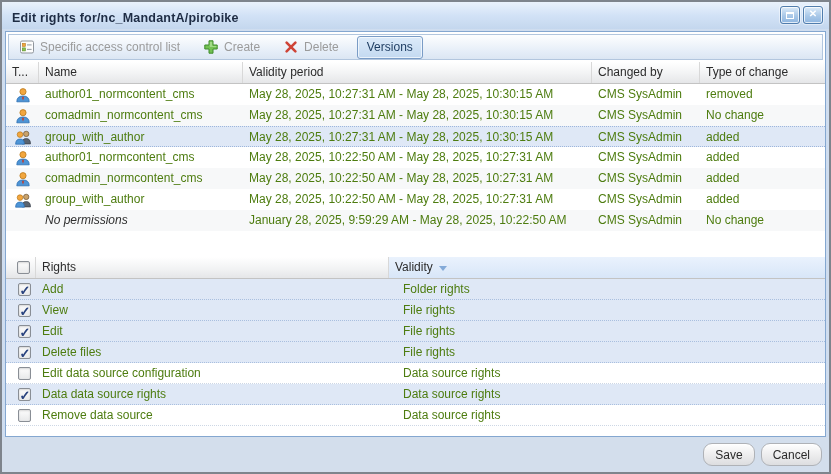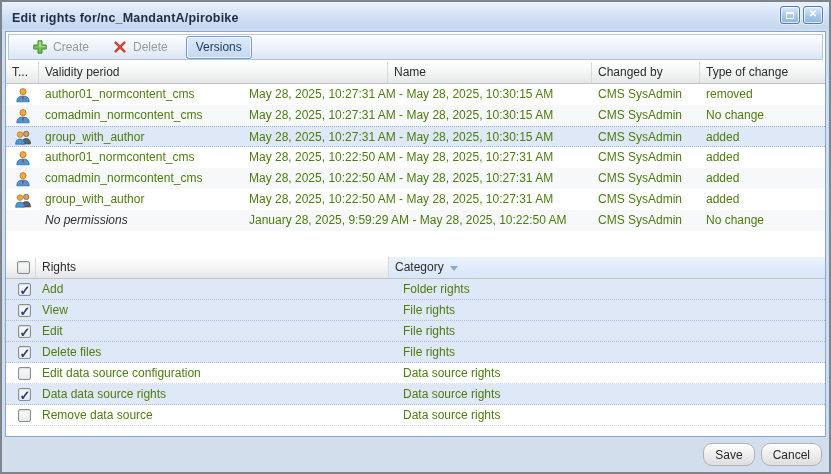--- a/index.html
+++ b/index.html
@@ -141,20 +141,32 @@
       </div>
       <div class="win-btn">
         <span class="glyph-close">✕</span>
       </div>
     </div>
   </div>
 
   <div class="panel">
 
     <div class="toolbar">
+      <div class="tb-item" aria-disabled="true">
+        <span class="ticon">
+          <svg viewBox="0 0 16 16" width="16" height="16">
+            <rect x="1.5" y="2" width="13" height="12" rx="1.5" fill="#fdfdfd" stroke="#8f959c"></rect>
+            <rect x="3.4" y="4.4" width="3" height="3" fill="#f0a63c" stroke="#b97a1e" stroke-width="0.6"></rect>
+            <rect x="3.4" y="8.9" width="3" height="3" fill="#8bc34a" stroke="#5a8f2a" stroke-width="0.6"></rect>
+            <line x1="8" y1="5.9" x2="12.6" y2="5.9" stroke="#9aa2aa" stroke-width="1.1"></line>
+            <line x1="8" y1="10.4" x2="12.6" y2="10.4" stroke="#9aa2aa" stroke-width="1.1"></line>
+          </svg>
+        </span>
+        <span>Specific access control list</span>
+      </div>
 
       <div class="tb-item gap" aria-disabled="true">
         <span class="ticon">
           <svg viewBox="0 0 16 16" width="16" height="16">
             <path d="M6 1.8h4v4.2h4.2v4H10v4.2H6V10H1.8V6H6z" fill="#73c153" stroke="#3f8c2c" stroke-width="1"></path>
             <path d="M6.8 2.8h2.4v4.2h4.2v1H6.8z" fill="#a6dd8d" opacity="0.9"></path>
           </svg>
         </span>
         <span>Create</span>
       </div>
@@ -169,22 +181,22 @@
       </div>
 
       <div class="tb-toggle" aria-pressed="true">
         <span>Versions</span>
       </div>
     </div>
 
     <div>
       <div class="ghead">
         <div class="hcell w-type">T...</div>
+        <div class="hcell w-name">Name</div>
         <div class="hcell w-val">Validity period</div>
-        <div class="hcell w-name">Name</div>
         <div class="hcell w-chg">Changed by</div>
         <div class="hcell w-toc">Type of change</div>
       </div>
       <div id="versions-rows">
           <div class="grow">
             <div class="c c-type">
               <svg viewBox="0 0 16 16">
                 <circle cx="8" cy="4.7" r="3.1" fill="#f2a63e" stroke="#b97a1e" stroke-width="0.8"></circle>
                 <path d="M1.8 14.8 Q1.8 9 8 9 Q14.2 9 14.2 14.8 Z" fill="#4e95d6" stroke="#2a6db2" stroke-width="0.8"></path>
                 <path d="M8 9.2 L9 10.8 L8 13.6 L7 10.8 Z" fill="#c23b2e"></path>
@@ -274,21 +286,21 @@
 
     <div class="spacer"></div>
 
     <div>
       <div class="ghead">
         <div class="hcell w-cb">
           <div class="checkbox" id="hdr-cb"></div>
         </div>
         <div class="hcell w-rights">Rights</div>
         <div class="hcell w-cat">
-          <span>Category</span>
+          <span>Validity</span>
           <span class="sort-arrow"></span>
         </div>
       </div>
       <div id="rights-rows">
           <div class="rrow on">
             <div class="c c-cb">
               <div class="checkbox checked" aria-checked="true"></div>
             </div>
             <div class="c c-rights">Add</div>
             <div class="c c-cat">Folder rights</div>

